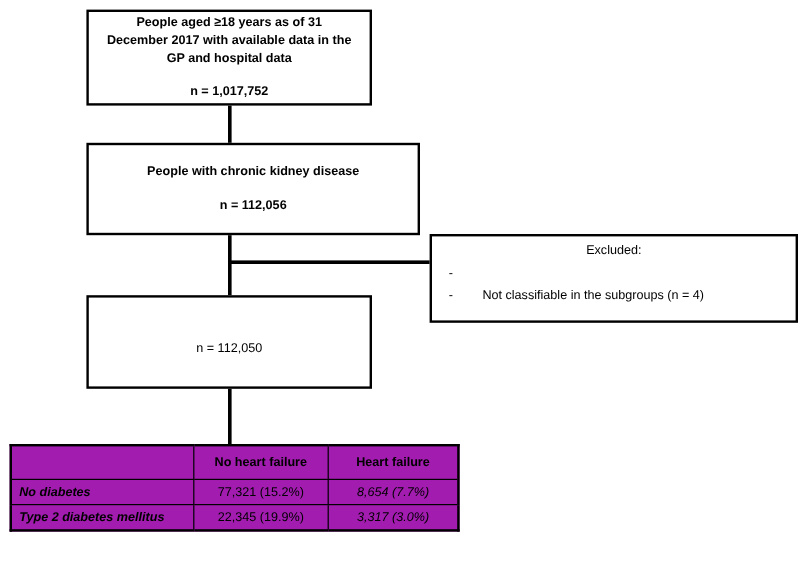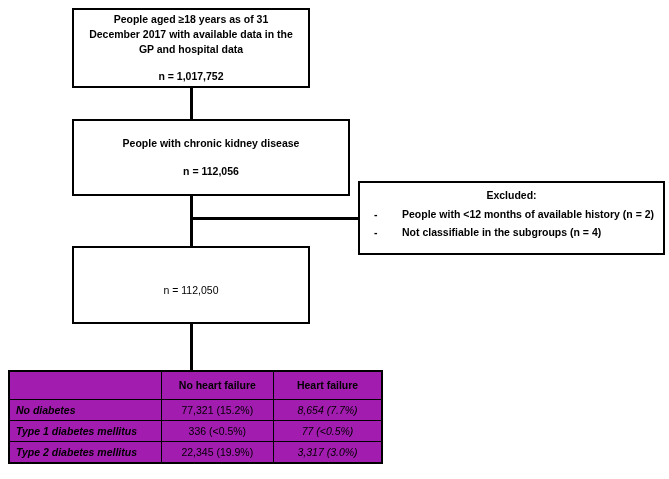--- a/index.html
+++ b/index.html
@@ -51,28 +51,28 @@
   }
 
   #box-cohort   { left: 72px;  top: 8px;   width: 238px; height: 80px; }
   #box-ckd      { left: 72px;  top: 119px; width: 278px; height: 77px; }
   #box-included { left: 72px;  top: 246px; width: 238px; height: 78px; }
 
   
   #box-excluded {
     position: absolute;
     left: 358px;
-    top: 181px;
+    top: 195px;
     width: 307px;
     height: 74px;
     box-sizing: border-box;
     border: 2.5px solid #000000;
     background: #ffffff;
     font-size: 10.5px;
-    font-weight: bold;
+    font-weight: normal;
     padding: 6px 8px 4px 8px;
   }
   #box-excluded .excl-title {
     text-align: center;
     display: block;
     margin-bottom: 7px;
   }
   .excl-row {
     display: flex;
     align-items: baseline;
@@ -174,21 +174,20 @@
     <span class="line-n">n = 112,056</span>
   </div>
 
   <div class="vline" id="conn-2"></div>
   <div class="hline" id="conn-branch"></div>
 
   <div id="box-excluded">
     <span class="excl-title">Excluded:</span>
     <div class="excl-row">
       <span class="excl-bullet">-</span>
-      <span class="excl-text">People with &lt;12 months of available history (n = 2)</span>
     </div>
     <div class="excl-row">
       <span class="excl-bullet">-</span>
       <span class="excl-text">Not classifiable in the subgroups (n = 4)</span>
     </div>
   </div>
 
   <div class="flow-box" id="box-included">
     <span class="line-n strong">n = 112,050</span>
   </div>
@@ -202,25 +201,20 @@
         <th class="hdr">No heart failure</th>
         <th class="hdr hdr-last">Heart failure</th>
       </tr>
     </thead>
     <tbody>
       <tr>
         <td class="rowhead">No diabetes</td>
         <td class="val">77,321 (15.2%)</td>
         <td class="val val-last">8,654 (7.7%)</td>
       </tr>
-      <tr>
-        <td class="rowhead">Type 1 diabetes mellitus</td>
-        <td class="val">336 (&lt;0.5%)</td>
-        <td class="val val-last">77 (&lt;0.5%)</td>
-      </tr>
       <tr class="last-row">
         <td class="rowhead">Type 2 diabetes mellitus</td>
         <td class="val">22,345 (19.9%)</td>
         <td class="val val-last">3,317 (3.0%)</td>
       </tr>
     </tbody>
   </table>
 
 </div>
 

